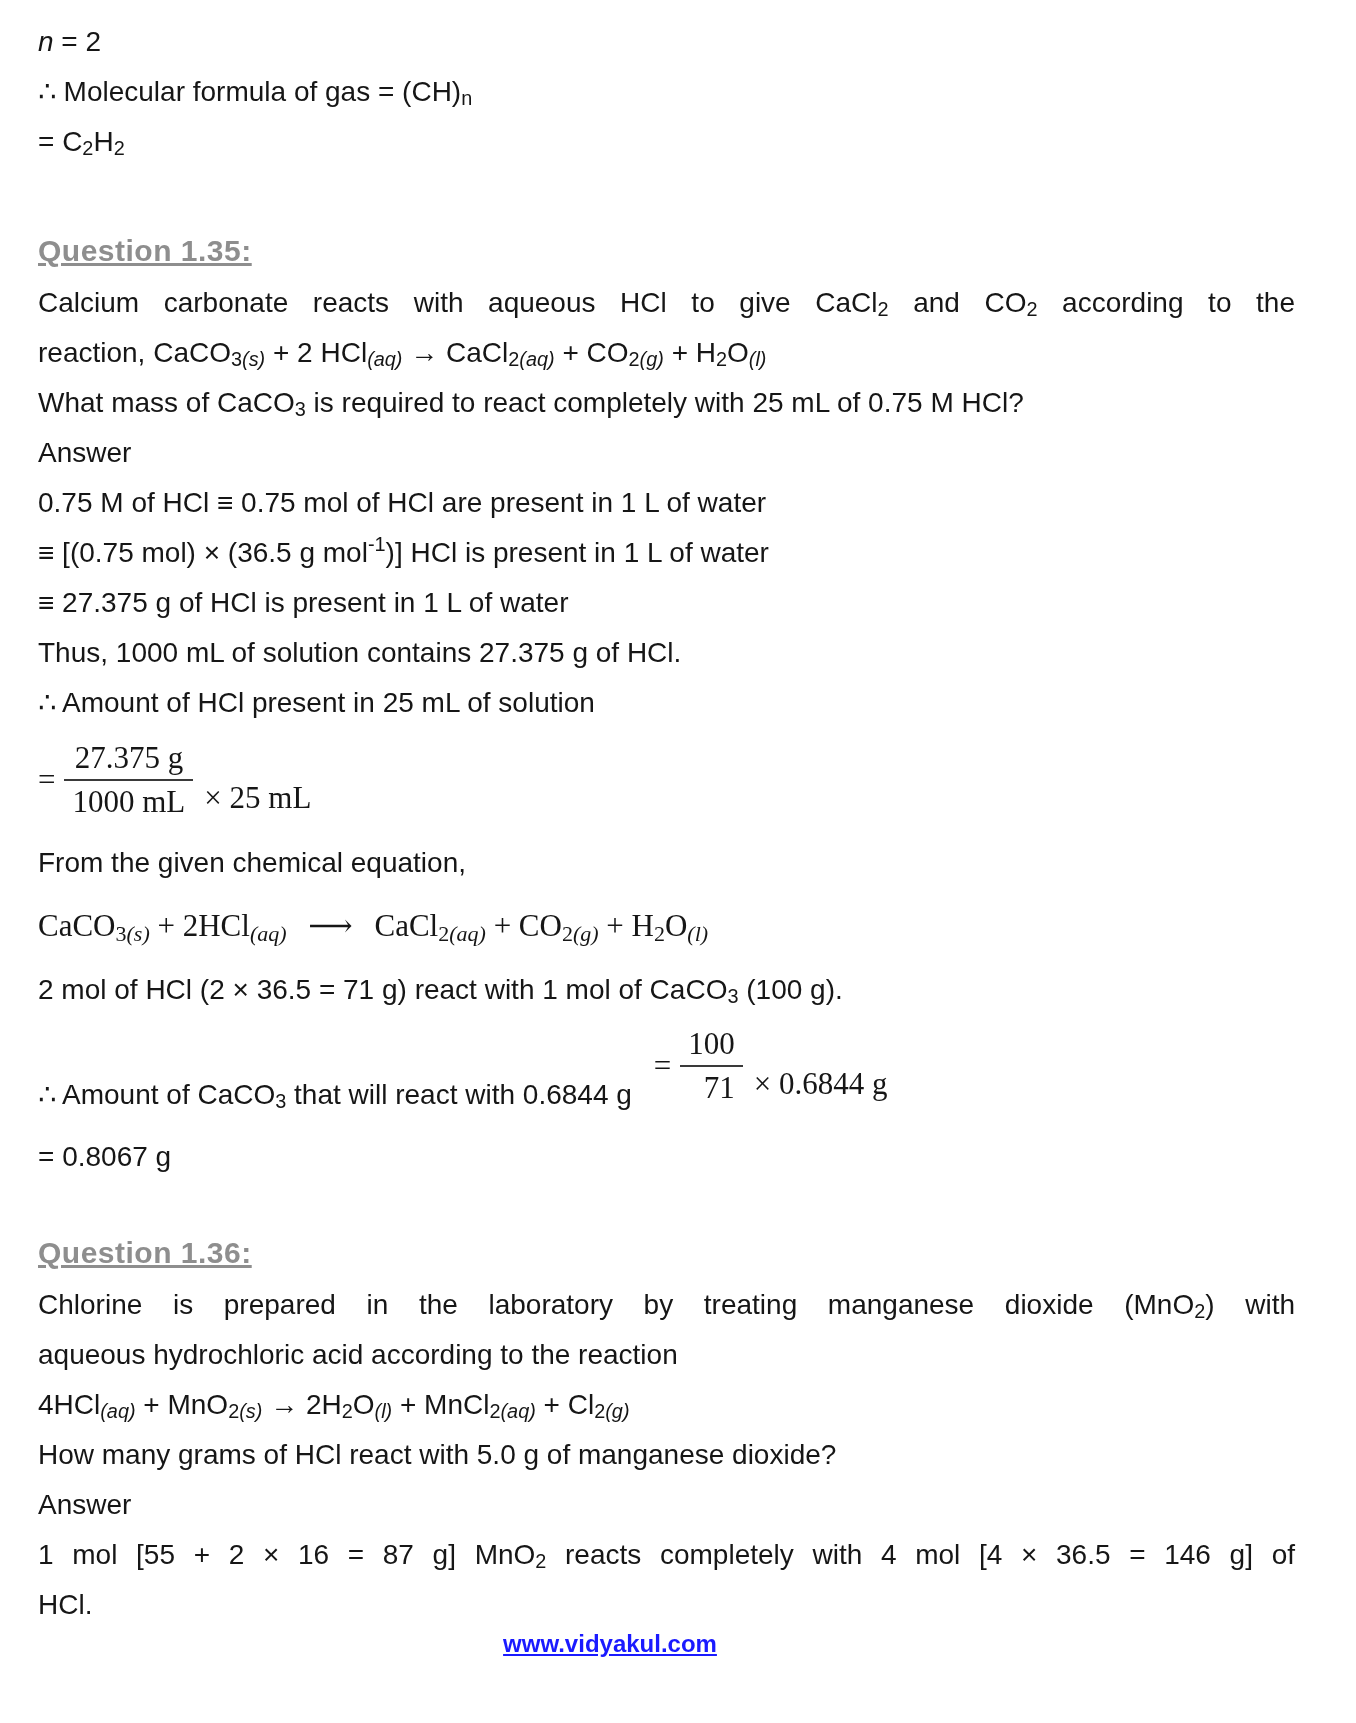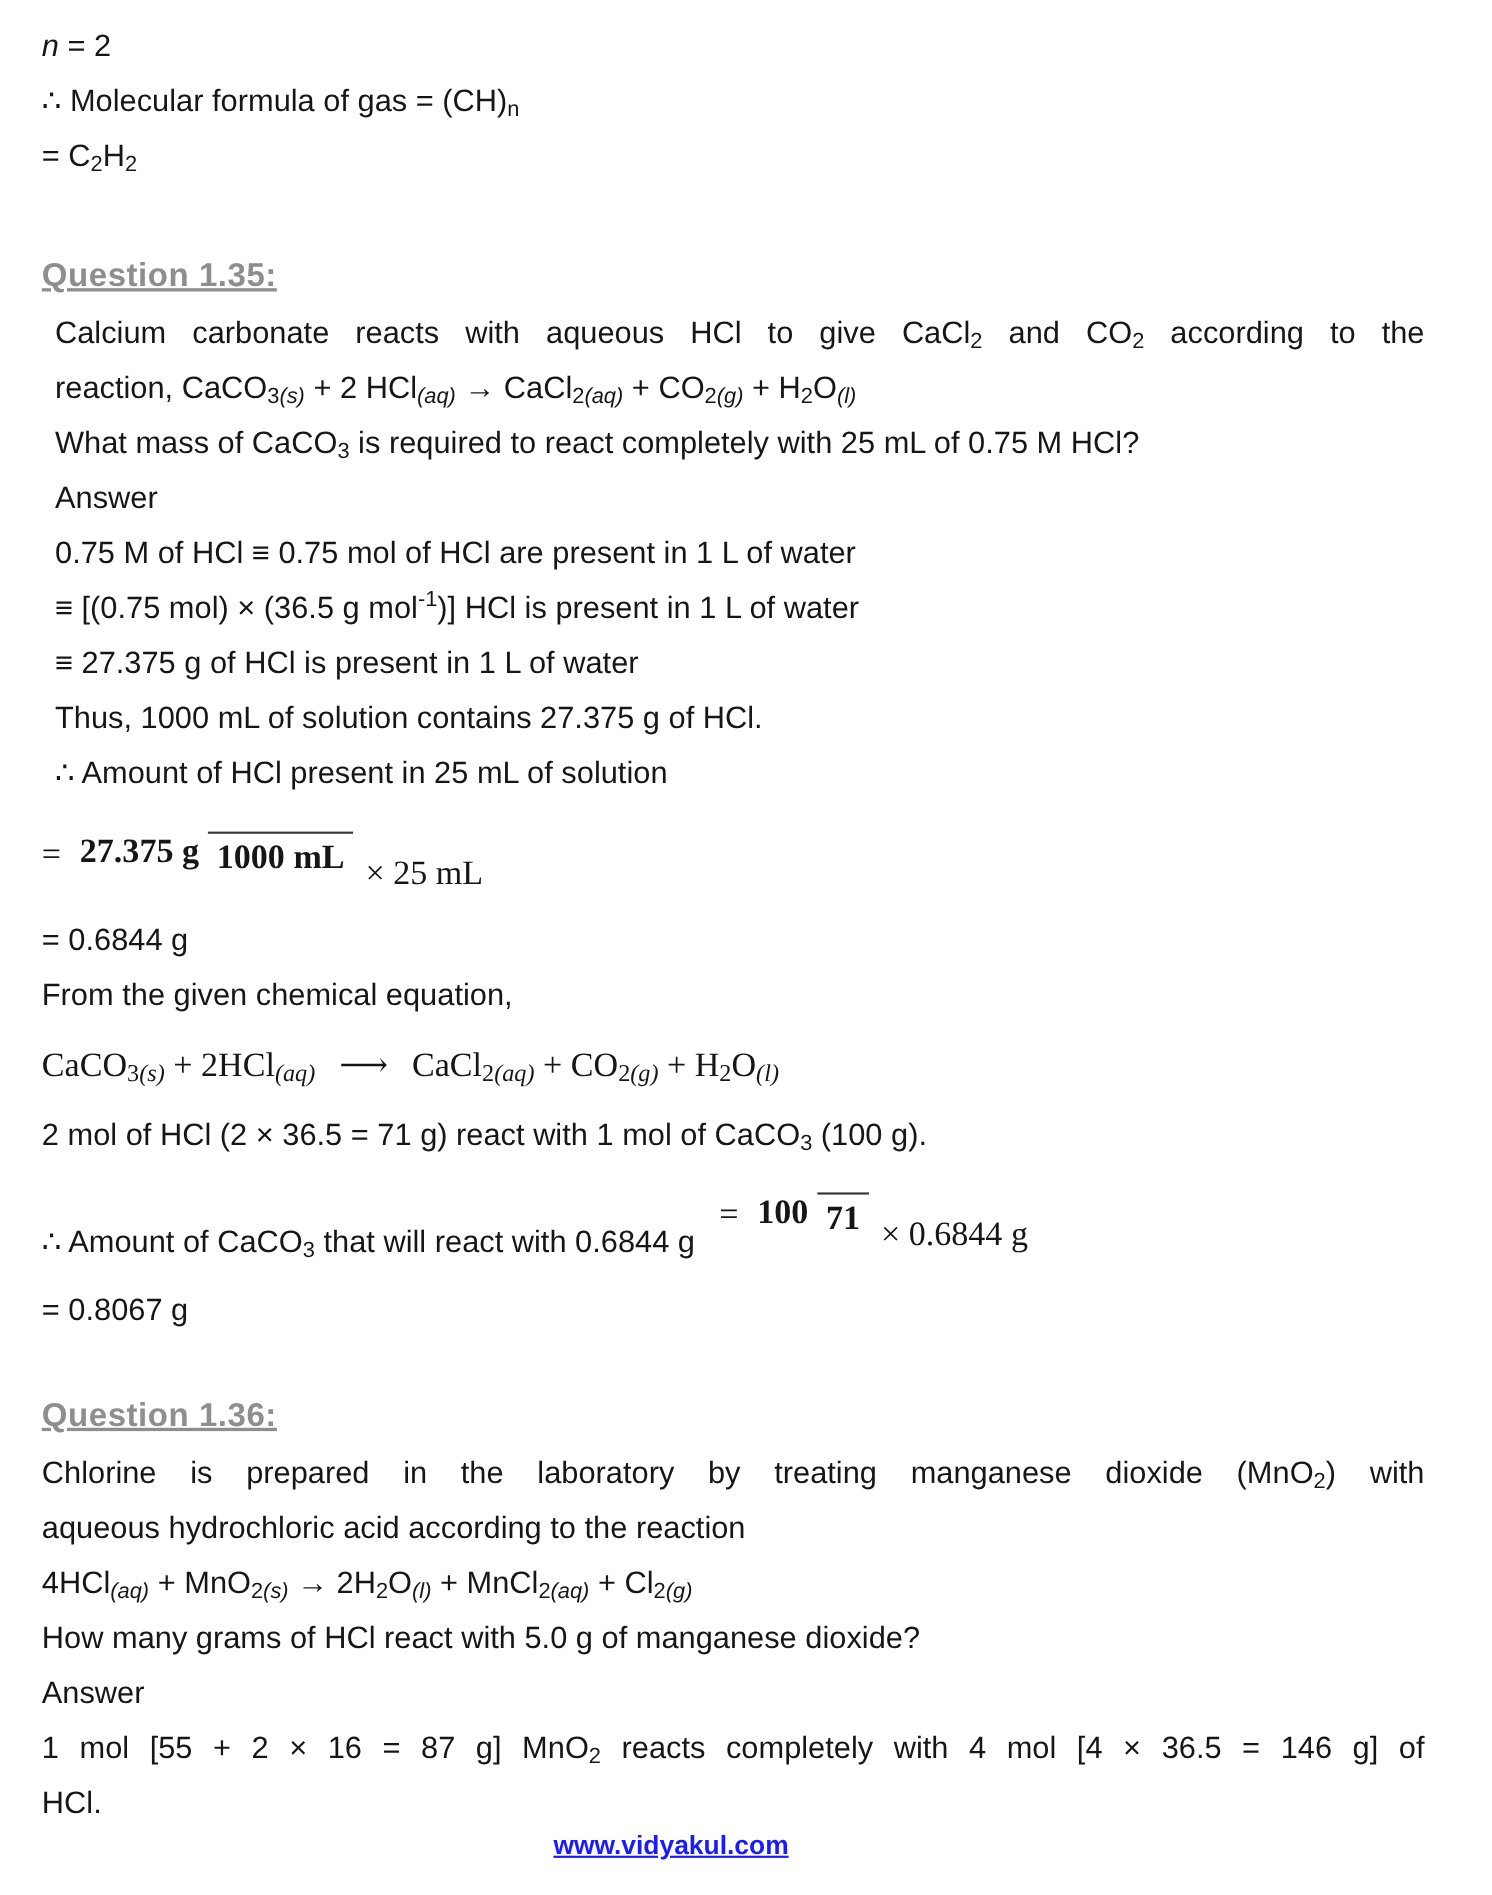--- a/index.html
+++ b/index.html
@@ -62,24 +62,23 @@
     display: flex;
     align-items: center;
     width: max-content;
     font-family: "Liberation Serif", "DejaVu Serif", "DejaVu Sans", serif;
     font-size: 31px;
     line-height: 36px;
   }
   .frac1 { margin-top: 12px; }
   .frac {
     display: inline-flex;
-    flex-direction: row;
+    flex-direction: column;
     text-align: center;
     margin: 0 9px;
-    font-weight: bold;
   }
   .frac .num { padding: 0 8px 3px 8px; }
   .frac .den { border-top: 2px solid var(--fracbar); padding: 3px 8px 0 8px; text-align: right; }
   .mult { padding-left: 2px; margin-top: 36px; }
   .m0675 { margin-top: 18px; }
   .m2mol { margin-top: 9px; }
   .amount-row {
     display: flex;
     align-items: flex-end;
     margin-top: 11px;
@@ -87,21 +86,21 @@
   .amount-row .amount-text {
     font-size: 28px;
     line-height: 50px;
     white-space: nowrap;
   }
   .amount-row .fracrow {
     margin-left: 22px;
     margin-bottom: 14px;
   }
   .m09639 { margin-top: 12px; }
-  .blockA { margin-top: 2px; margin-left: 12px; }
+  .blockA { margin-top: 2px; }
   .blockC { margin-top: 2px; }
   .footer {
     text-align: center;
     padding-right: 113px;
     line-height: 28px;
     margin-top: 0;
   }
   .footer .link {
     color: var(--link);
     font-weight: bold;
@@ -136,21 +135,20 @@
   <div class="fracrow frac1">
     <span>=</span>
     <span class="frac">
       <span class="num">27.375 g</span>
       <span class="den">1000 mL</span>
     </span>
     <span class="mult">× 25 mL</span>
   </div>
 
   <div class="m0675">
-    <div class="line">= 0.6844 g</div>
     <div class="line">From the given chemical equation,</div>
   </div>
 
   <div class="serifeq"><span>CaCO</span><sub>3</sub><sub class="it">(s)</sub><span> + 2HCl</span><sub class="it">(aq)</sub><span class="eq-arrow">  ⟶  </span><span>CaCl</span><sub>2</sub><sub class="it">(aq)</sub><span> + CO</span><sub>2</sub><sub class="it">(g)</sub><span> + H</span><sub>2</sub><span>O</span><sub class="it">(l)</sub></div>
 
   <div class="line m2mol"><span>2 mol of HCl (2 × 36.5 = 71 g) react with 1 mol of CaCO</span><sub>3</sub><span> (100 g).</span></div>
 
   <div class="amount-row">
     <span class="amount-text"><span>∴ Amount of CaCO</span><sub>3</sub><span> that will react with 0.6844 g</span></span>
     <span class="fracrow">

